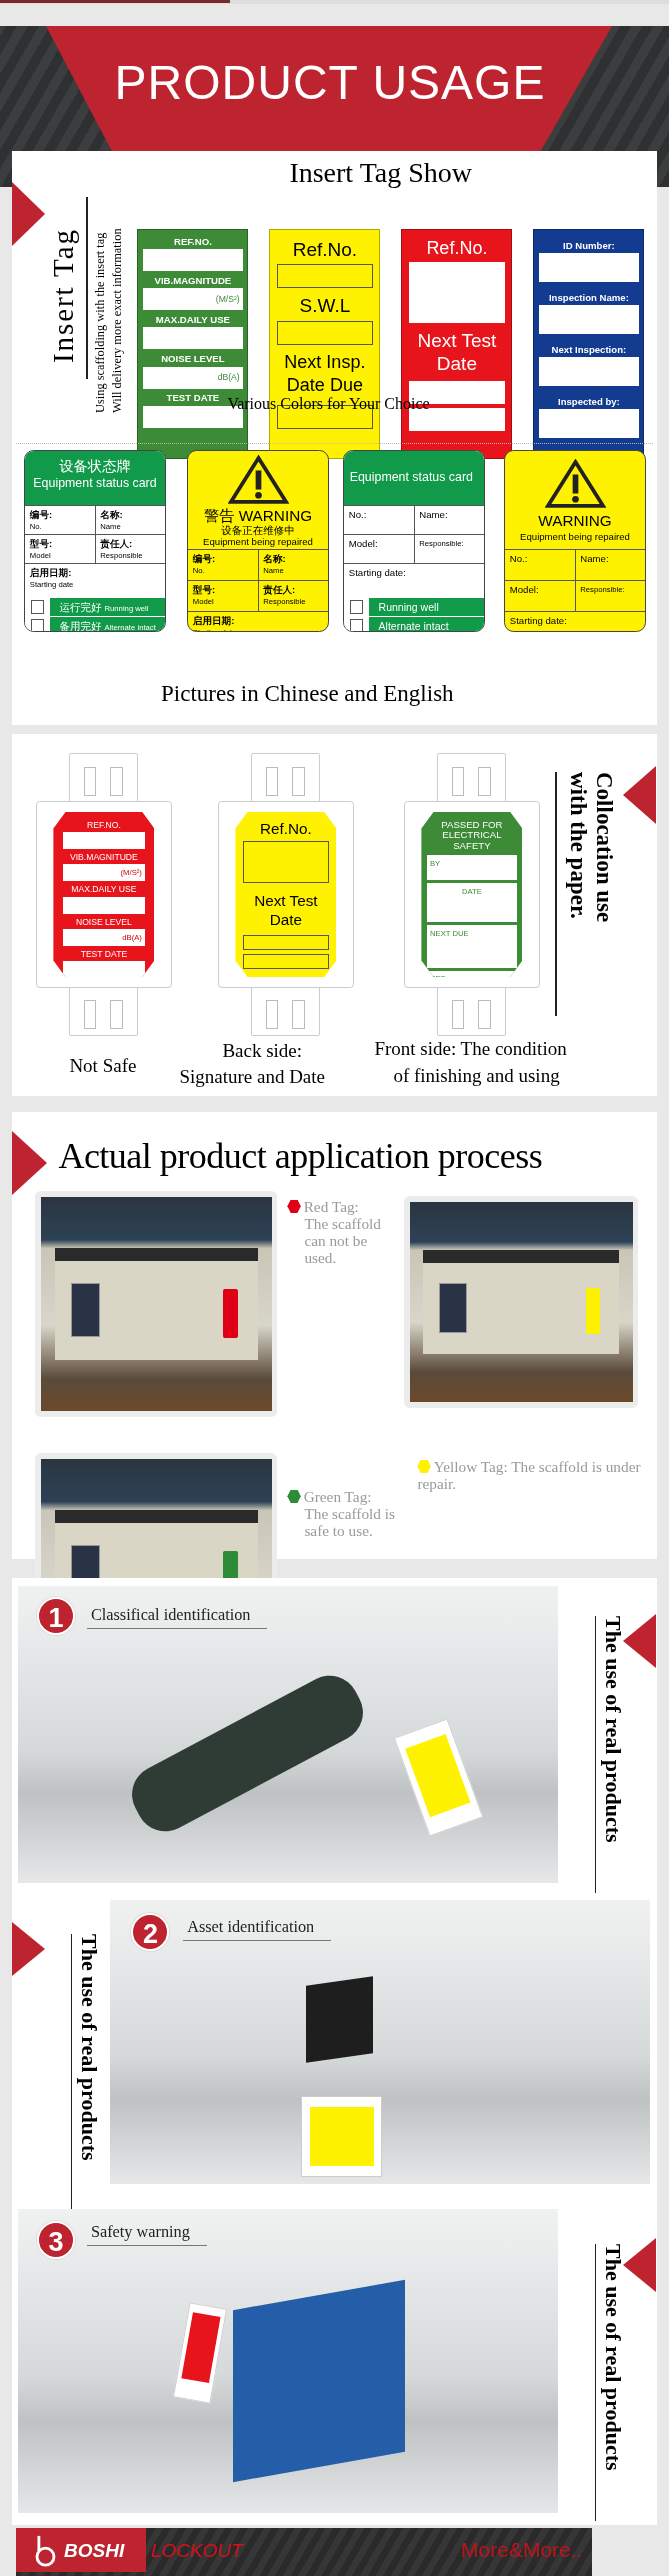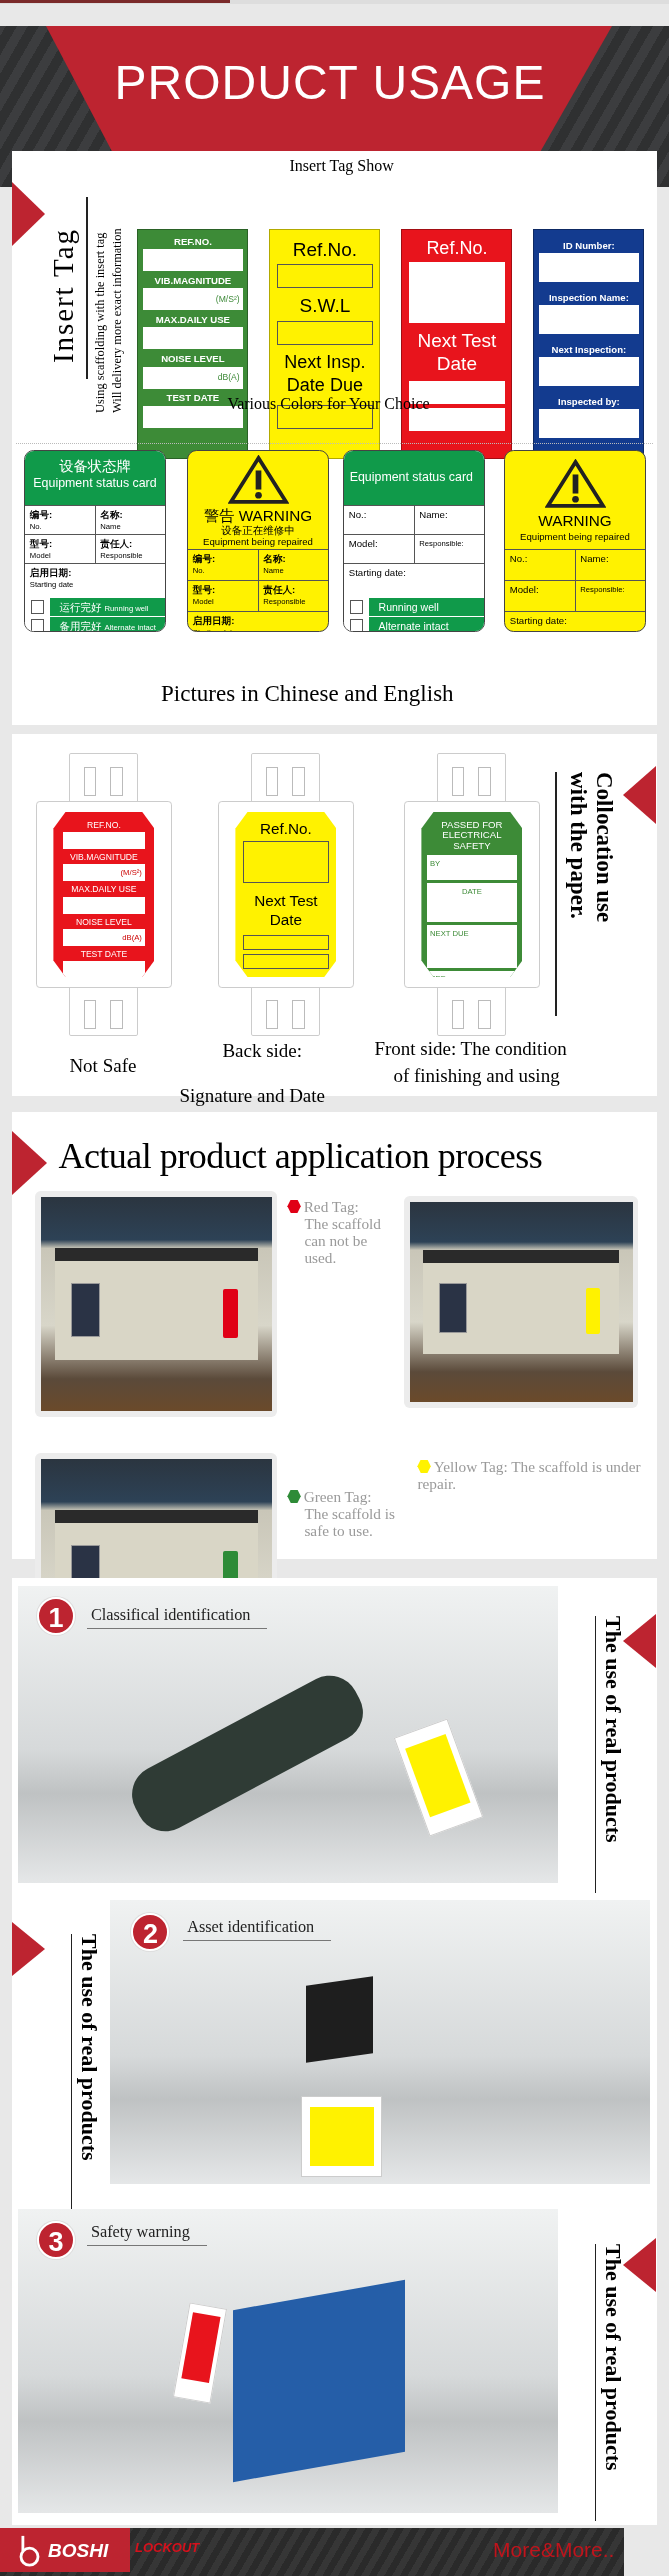--- a/index.html
+++ b/index.html
@@ -44,42 +44,42 @@
 .photo{position:absolute;border-radius:5.7px;background:#ececec;padding:5.7px}
 .photo .img{width:100%;height:100%;background:linear-gradient(180deg,#2b3540 0%,#2d4256 20%,#c9c6b8 24%,#d8d6c9 60%,#5b4a3a 85%,#6b4a2a 100%);position:relative;overflow:hidden}
 .machine{position:absolute;left:6%;top:24%;width:88%;height:52%;background:#d9d6c6;border-top:13.4px solid #2a2a2a}
 .ctrl{position:absolute;left:8%;top:22%;width:14%;height:55%;background:#2a3345;border:1.9px solid #999}
 .minitag{position:absolute;right:10%;top:28%;width:7%;height:50%;border-radius:1.9px}
 .legend{position:absolute;color:#9a9a9a;font-size:15.3px;line-height:17px}
 .hex{display:inline-block;width:13.4px;height:13.4px;clip-path:polygon(25% 0,75% 0,100% 50%,75% 100%,25% 100%,0 50%);vertical-align:-1px;margin-right:2.9px}
 .prod{position:absolute;background:linear-gradient(180deg,#f0f2f2 0%,#d6d9da 55%,#bfc2c3 70%,#e5e7e8 100%)}
 .num{position:absolute;width:38px;height:38px;border-radius:50%;background:#bd2430;color:#fff;font-weight:bold;font-size:27px;text-align:center;line-height:38px;border:2.9px solid #fff;box-shadow:0 0 0 1px #ddd}
 .cap{position:absolute;font-size:16.3px;color:#222;border-bottom:1.9px solid #777;padding:0 17px 2.9px 3.8px}
-.footer{left:0;top:2528px;width:624px;height:48px;background:repeating-linear-gradient(-60deg,#2a2a2a 0 6.7px,#363636 6.7px 13.4px)}
+.footer{left:16px;top:2528px;width:576px;height:48px;background:repeating-linear-gradient(-60deg,#2a2a2a 0 6.7px,#363636 6.7px 13.4px)}
 .footer .logo{position:absolute;left:0;top:0;width:130px;height:44px;background:#bd2430}
 </style>
 </head>
 <body>
 
 <div class="abs topbar">
     <div class="red"></div>
   </div>
 
 <div class="abs hero">
   <div class="ban"></div>
   <div class="ttl">PRODUCT USAGE</div>
 </div>
 
 <div class="abs panel" style="top:151px;height:574px">
   <div class="abs tri-r" style="left:0;top:31px"></div>
   <div class="abs serif vtxt" style="left:35px;top:40px;height:172px;font-size:29px;letter-spacing:1.9px;text-align:left">Insert Tag</div>
   <div class="abs" style="left:74px;top:46px;width:1.9px;height:182px;background:#222"></div>
   <div class="abs serif vtxt" style="left:82px;top:42px;height:220px;font-size:12.4px;line-height:13.4px">Using scaffolding with the insert tag</div>
   <div class="abs serif vtxt" style="left:99px;top:42px;height:220px;font-size:12.4px;line-height:13.4px">Will delivery more exact information</div>
-  <div class="abs serif" style="left:277px;top:5.7px;font-size:16px">Insert Tag Show</div>
+  <div class="abs serif" style="left:277px;top:5.7px;font-size:28px">Insert Tag Show</div>
 
   <div class="itag" style="left:125px;background:#3d8b37">
     <div class="lbl">REF.NO.</div>
       <div class="box"></div>
     <div class="lbl">VIB.MAGNITUDE</div>
       <div class="box">(M/S²)</div>
     <div class="lbl">MAX.DAILY USE</div>
       <div class="box"></div>
     <div class="lbl">NOISE LEVEL</div>
       <div class="box">dB(A)</div>
@@ -283,21 +283,21 @@
       <div style="text-align:center;color:#fff;font-size:9.6px;line-height:10.5px;padding:0 3.8px">PASSED FOR ELECTRICAL SAFETY</div>
       <div class="htag-box" style="height:25px;text-align:left;color:#3d8b37;margin-top:3.8px">BY</div>
       <div class="htag-box" style="height:39px;text-align:center;color:#3d8b37">DATE</div>
       <div class="htag-box" style="height:43px;text-align:left;color:#3d8b37">NEXT DUE</div>
       <div class="htag-box" style="height:33px;text-align:left;color:#3d8b37">REF:</div>
     </div>
   </div>
 
   <div class="abs serif" style="left:57px;top:321px;font-size:19px">Not Safe</div>
   <div class="abs serif" style="left:210px;top:306px;font-size:19px">Back side:</div>
-  <div class="abs serif" style="left:167px;top:351px;font-size:19px">Signature and Date</div>
+  <div class="abs serif" style="left:167px;top:332px;font-size:19px">Signature and Date</div>
   <div class="abs serif" style="left:362px;top:304px;font-size:19px">Front side: The condition</div>
   <div class="abs serif" style="left:381px;top:331px;font-size:19px">of finishing and using</div>
 
   <div class="abs serif vtxt2" style="left:579px;top:38px;height:230px;font-size:23px;font-weight:bold">Collocation use</div>
   <div class="abs serif vtxt2" style="left:553px;top:38px;height:230px;font-size:23px;font-weight:bold">with the paper.</div>
   <div class="abs" style="left:543px;top:38px;width:1.9px;height:244px;background:#222"></div>
   <div class="abs tri-l" style="left:611px;top:32px;border-top-width:29px;border-bottom-width:29px"></div>
 </div>
 
 <div class="abs panel" style="top:1112px;height:447px">
@@ -381,16 +381,16 @@
 
 <div class="abs footer">
   <div class="logo"></div>
   <div class="abs" style="left:15.3px;top:5.7px;width:29px;height:34px">
     <svg width="29" height="34" viewBox="0 0 30 36">
         <line x1="8" y1="2" x2="8" y2="18" stroke="#fff" stroke-width="3"></line>
         <circle cx="15" cy="24" r="9" fill="none" stroke="#fff" stroke-width="3"></circle>
       </svg>
   </div>
   <div class="abs" style="left:48px;top:11.5px;color:#fff;font-size:19px;font-weight:bold;font-style:italic">BOSHI</div>
-  <div class="abs" style="left:135px;top:11.5px;color:#d6111c;font-size:13px;font-weight:bold;font-style:italic">LOCKOUT</div>
+  <div class="abs" style="left:135px;top:11.5px;color:#d6111c;font-size:19px;font-weight:normal;font-style:italic">LOCKOUT</div>
   <div class="abs" style="right:9.6px;top:9.6px;color:#c0141c;font-size:21px">More&amp;More..</div>
 </div>
 
 
 </body></html>

